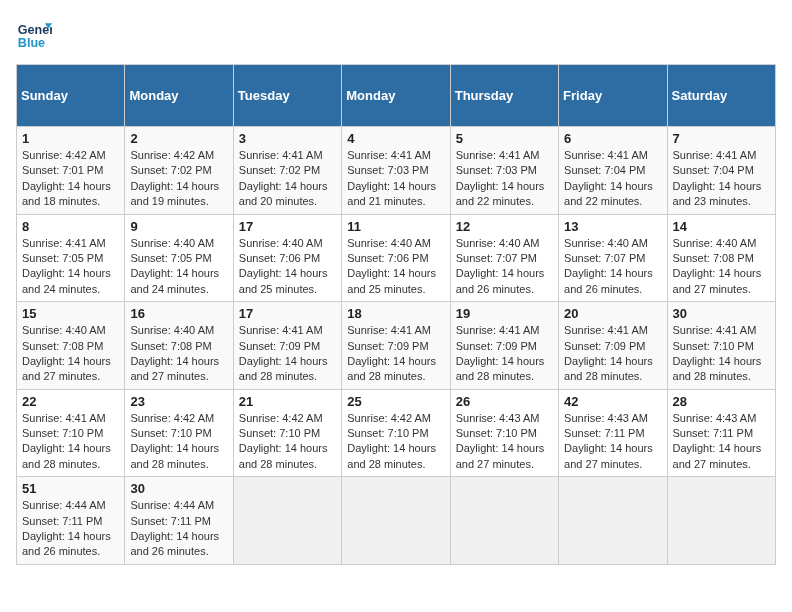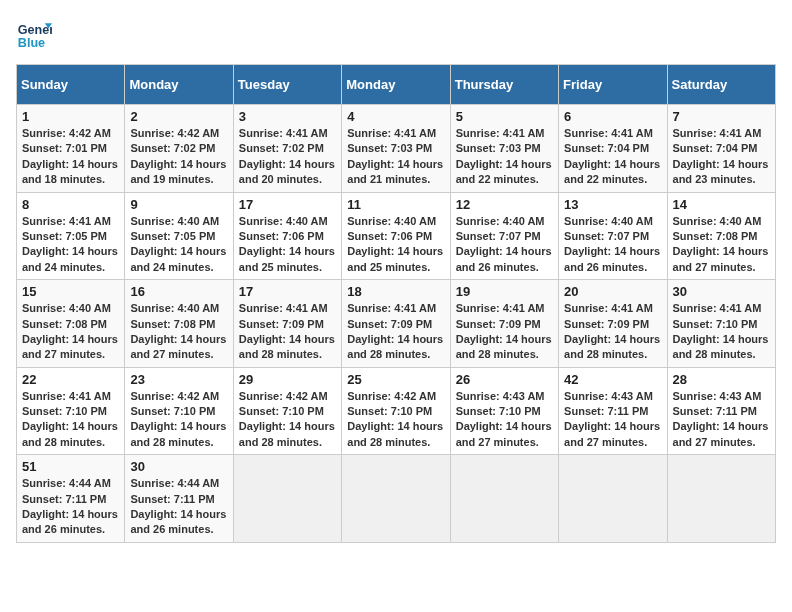--- a/index.html
+++ b/index.html
@@ -39,21 +39,21 @@
       font-weight: normal;
     }
     table {
       width: 100%;
       border-collapse: collapse;
       font-size: 11px;
     }
     thead tr th {
       background-color: #2e6da4;
       color: #fff;
-      padding: 12px 4px;
+      padding: 23px 4px;
       text-align: left;
       font-size: 13px;
       font-weight: bold;
       border: 1px solid #ccc;
     }
     tbody tr td {
       border: 1px solid #ccc;
       padding: 4px 5px;
       vertical-align: top;
       background: #fff;
@@ -65,21 +65,20 @@
     .day-num {
       font-size: 13px;
       font-weight: bold;
       color: #222;
       display: block;
       margin-bottom: 2px;
     }
     .day-info {
       color: #333;
       line-height: 1.4;
-      font-weight: bold;
     }
     td.empty {
       background: #f0f0f0 !important;
     }
   </style>
 </head>
 <body>
 
 <div class="header">
   <div class="logo">
@@ -201,21 +200,21 @@
       <tr>
         <td>
     <span class="day-num">22</span>
     <span class="day-info">Sunrise: 4:41 AM<br>Sunset: 7:10 PM<br>Daylight: 14 hours and 28 minutes.</span>
   </td>
         <td>
     <span class="day-num">23</span>
     <span class="day-info">Sunrise: 4:42 AM<br>Sunset: 7:10 PM<br>Daylight: 14 hours and 28 minutes.</span>
   </td>
         <td>
-    <span class="day-num">29</span>
+    <span class="day-num">21</span>
     <span class="day-info">Sunrise: 4:42 AM<br>Sunset: 7:10 PM<br>Daylight: 14 hours and 28 minutes.</span>
   </td>
         <td>
     <span class="day-num">25</span>
     <span class="day-info">Sunrise: 4:42 AM<br>Sunset: 7:10 PM<br>Daylight: 14 hours and 28 minutes.</span>
   </td>
         <td>
     <span class="day-num">26</span>
     <span class="day-info">Sunrise: 4:43 AM<br>Sunset: 7:10 PM<br>Daylight: 14 hours and 27 minutes.</span>
   </td>

